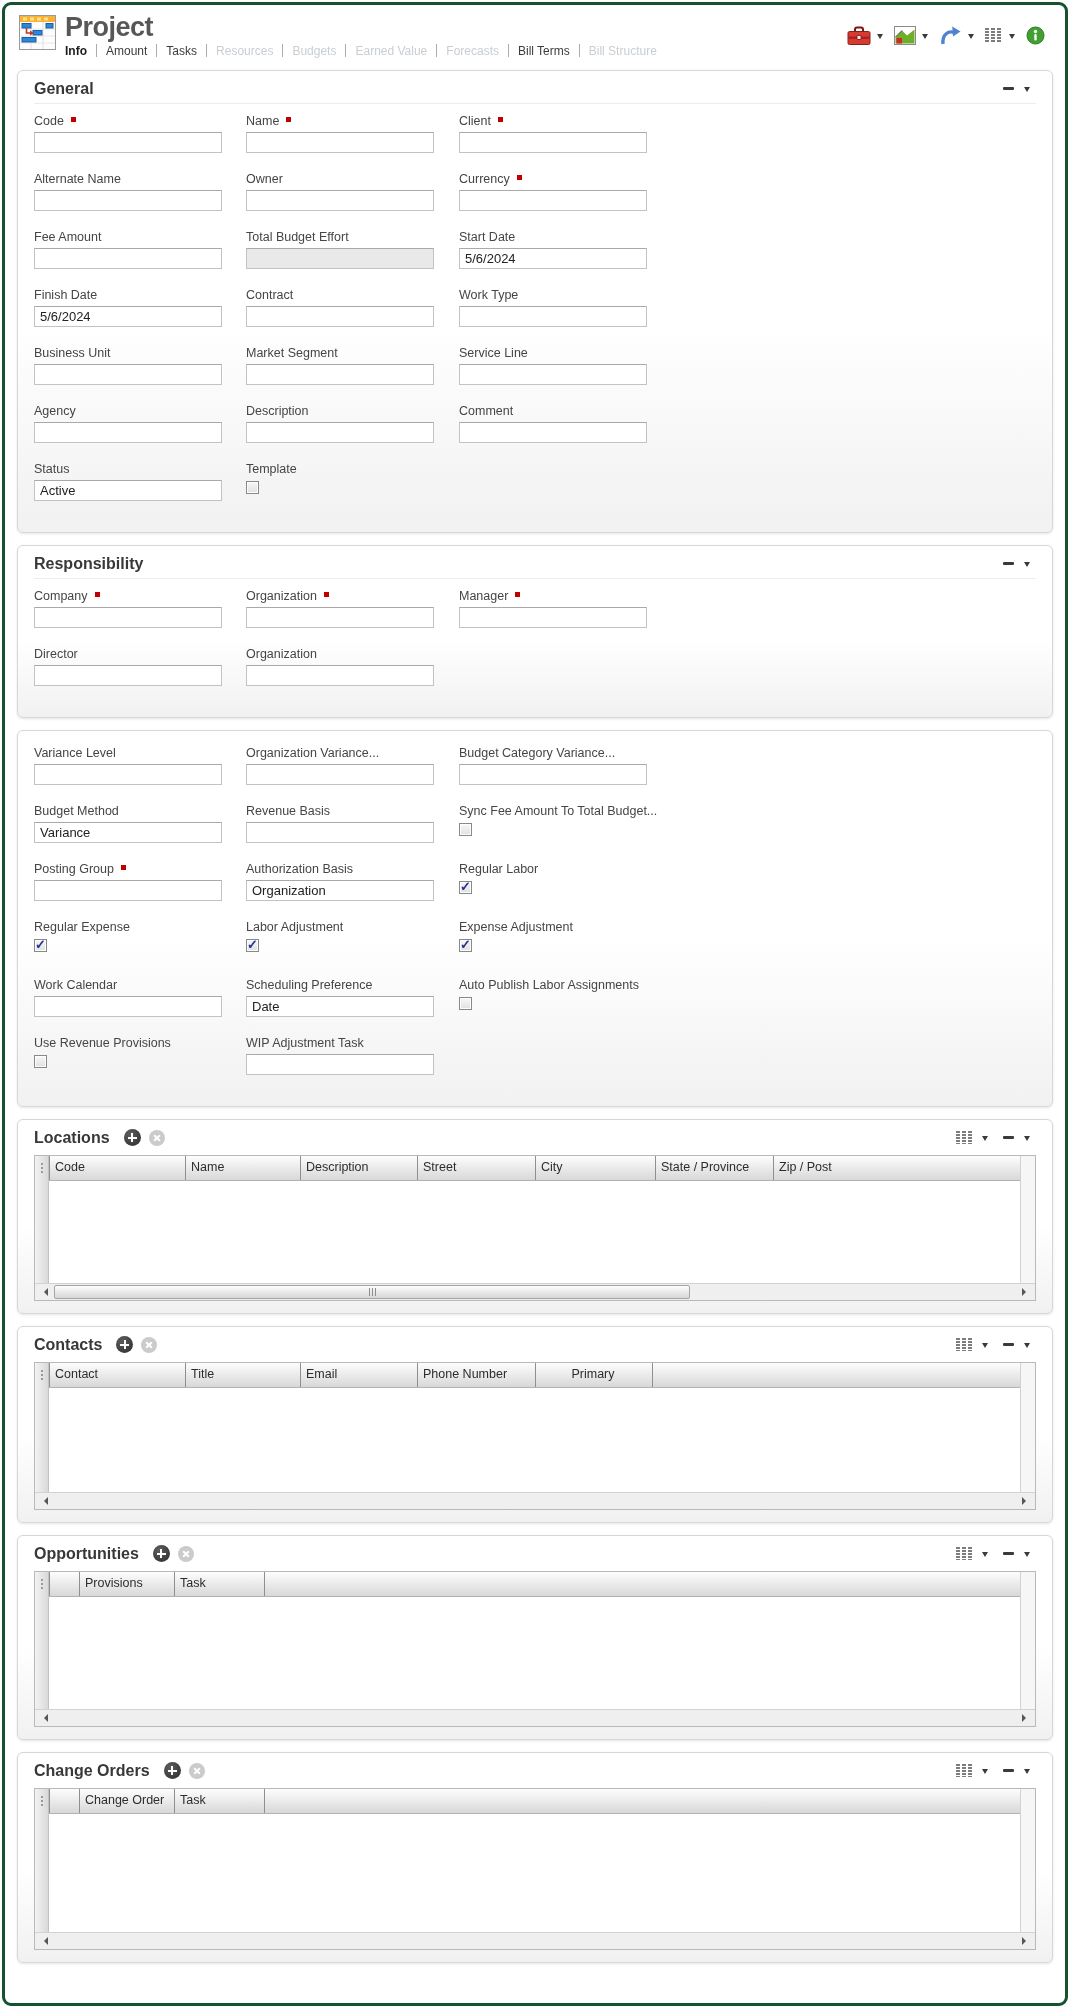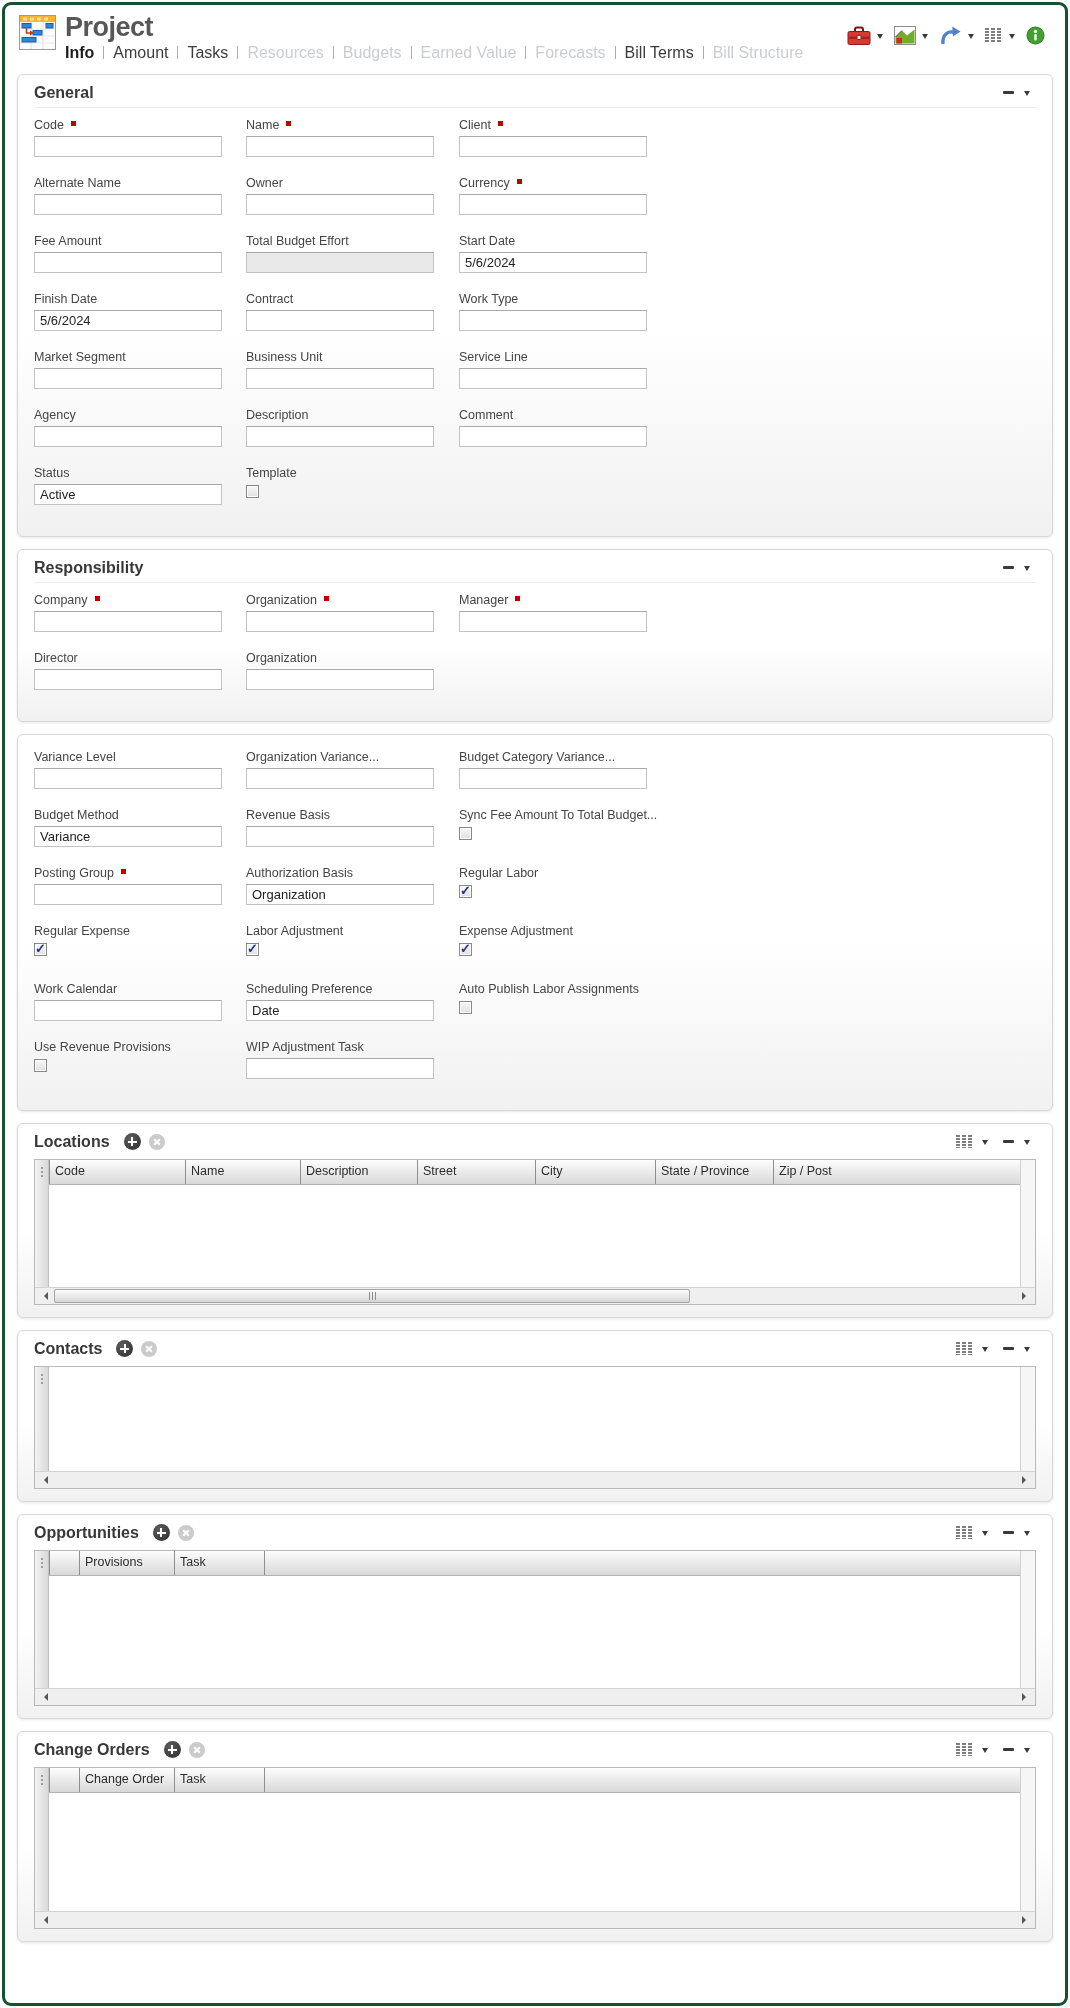--- a/index.html
+++ b/index.html
@@ -4,21 +4,21 @@
 <style>
   html,body{margin:0;padding:0;background:#fff;}
   body{width:1070px;height:2008px;font-family:"Liberation Sans",sans-serif;overflow:hidden;}
   .page{box-sizing:border-box;width:1066px;height:2004px;margin:2px;border:3px solid #14532d;border-radius:9px;background:#fff;padding:6px 10px 10px;overflow:hidden;}
 
   
   .topbar{display:flex;align-items:flex-start;padding:2px 4px 0;}
   .logo{flex:0 0 auto;margin-top:2px;}
   .title-wrap{margin-left:9px;flex:1;min-width:0;}
   .page-title{margin:0;font-size:27px;font-weight:bold;color:#575757;letter-spacing:-.5px;line-height:1.1;}
-  .tabs{display:flex;align-items:center;gap:9px;margin-top:1px;font-size:16px;white-space:nowrap;}
+  .tabs{display:flex;align-items:center;gap:9px;margin-top:1px;font-size:12px;white-space:nowrap;}
   .tab{cursor:default;}
   .tab.active{font-weight:bold;color:#1d1d1d;}
   .tab.normal{color:#3c3c3c;}
   .tab.disabled{color:#c9ced3;}
   .sep{width:1px;height:13px;background:#a9adb2;display:inline-block;}
   .toolbar{display:flex;align-items:center;gap:5px;margin:12px 6px 0 10px;}
   .tbtn{display:inline-flex;align-items:center;justify-content:center;}
   .caret{width:0;height:0;border-left:3.5px solid transparent;border-right:3.5px solid transparent;border-top:5px solid #3a3a3a;display:inline-block;margin:2px 6px 0 1px;}
 
   
@@ -168,22 +168,22 @@
       <div class="f"><label><span>Client</span><span class="req"></span></label><input class="tx" type="text" value="" style=""></div>
       <div class="f"><label><span>Alternate Name</span></label><input class="tx" type="text" value="" style=""></div>
       <div class="f"><label><span>Owner</span></label><input class="tx" type="text" value="" style=""></div>
       <div class="f"><label><span>Currency</span><span class="req"></span></label><input class="tx" type="text" value="" style=""></div>
       <div class="f"><label><span>Fee Amount</span></label><input class="tx" type="text" value="" style=""></div>
       <div class="f"><label><span>Total Budget Effort</span></label><input class="tx dis" type="text" disabled="" value="" style=""></div>
       <div class="f"><label><span>Start Date</span></label><input class="tx" type="text" value="5/6/2024" style=""></div>
       <div class="f"><label><span>Finish Date</span></label><input class="tx" type="text" value="5/6/2024" style=""></div>
       <div class="f"><label><span>Contract</span></label><input class="tx" type="text" value="" style=""></div>
       <div class="f"><label><span>Work Type</span></label><input class="tx" type="text" value="" style=""></div>
+      <div class="f"><label><span>Business Unit</span></label><input class="tx" type="text" value="" style=""></div>
       <div class="f"><label><span>Market Segment</span></label><input class="tx" type="text" value="" style=""></div>
-      <div class="f"><label><span>Business Unit</span></label><input class="tx" type="text" value="" style=""></div>
       <div class="f"><label><span>Service Line</span></label><input class="tx" type="text" value="" style=""></div>
       <div class="f"><label><span>Agency</span></label><input class="tx" type="text" value="" style=""></div>
       <div class="f"><label><span>Description</span></label><input class="tx" type="text" value="" style=""></div>
       <div class="f"><label><span>Comment</span></label><input class="tx" type="text" value="" style=""></div>
       <div class="f"><label><span>Status</span></label><input class="tx" type="text" value="Active" style=""></div>
       <div class="f"><label><span>Template</span></label><span class="cb" data-checked="false"></span></div>
     </div>
   </section>
 
   <section class="panel">
@@ -271,20 +271,28 @@
         <span class="colsicon"></span>
           <span class="caret"></span>
         <span class="minus"></span>
         <span class="caret"></span>
       </span>
     </div>
     <div class="grid">
       <div class="grid-main">
         <div class="selstrip"></div>
         <div class="gcols">
+          <div class="ghead">
+            <div class="gcol" style="width:136px">Contact</div>
+            <div class="gcol" style="width:115px">Title</div>
+            <div class="gcol" style="width:117px">Email</div>
+            <div class="gcol" style="width:118px">Phone Number</div>
+            <div class="gcol center" style="width:117px">Primary</div>
+            <div class="gcol fill"></div>
+          </div>
           <div class="gbody" style="height:104px"></div>
         </div>
         <div class="vscroll"></div>
       </div>
       <div class="hscroll">
         <span class="harrow left"></span>
         <span class="harrow right"></span>
       </div>
     </div>
   </section>

